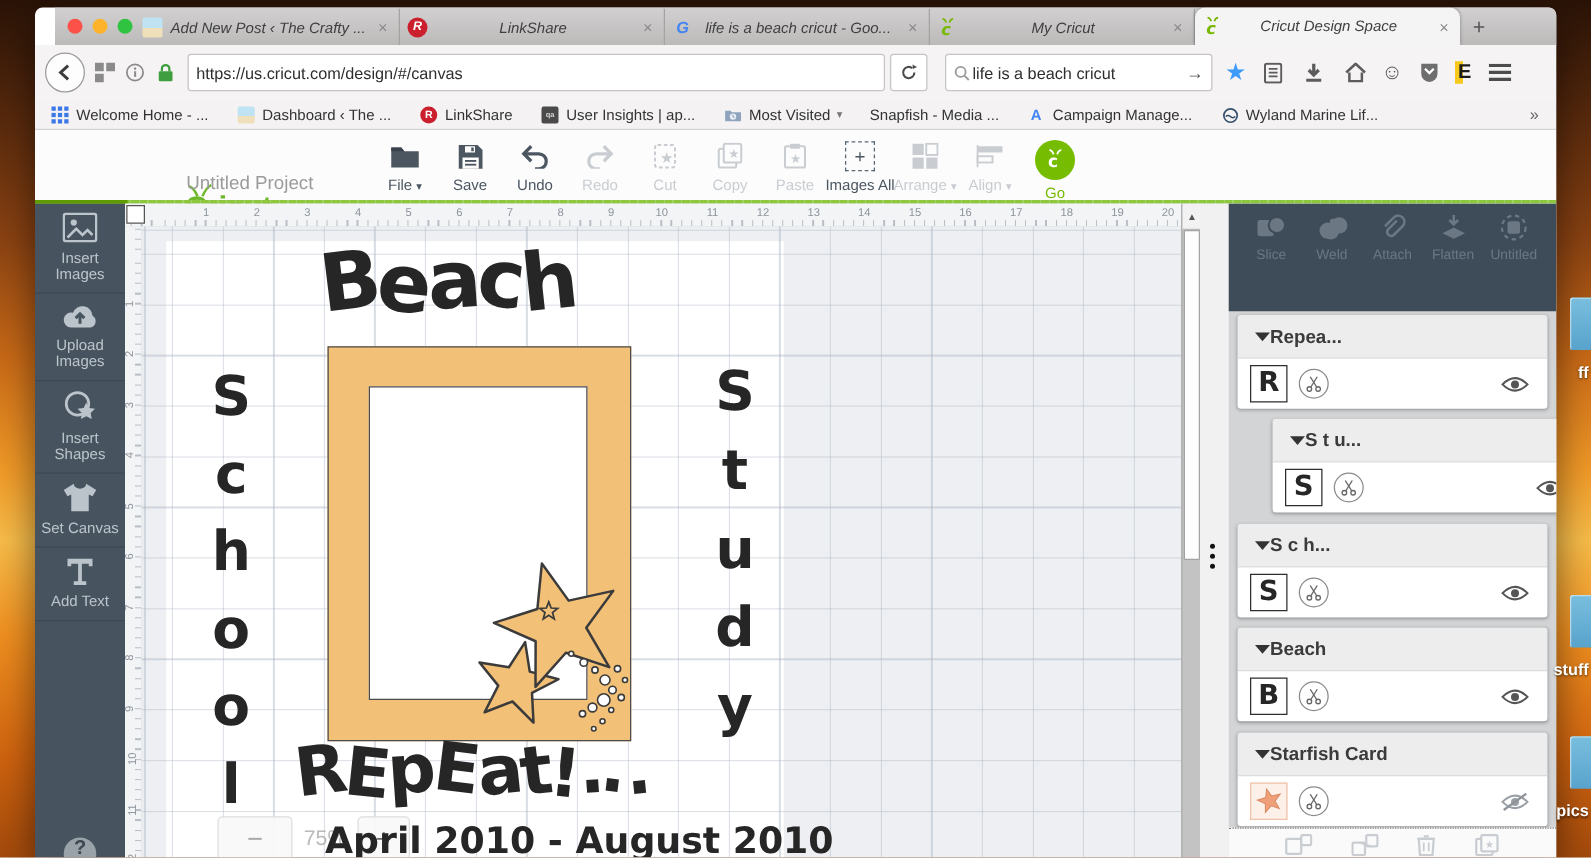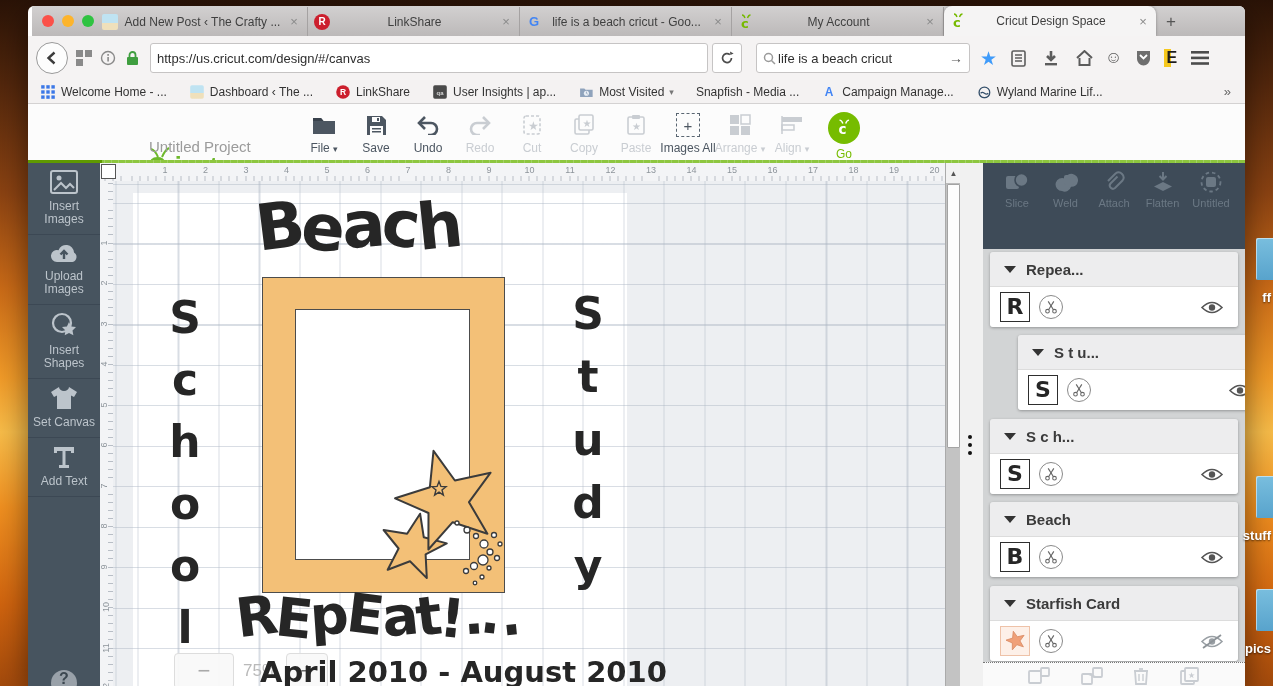--- a/index.html
+++ b/index.html
@@ -5,22 +5,22 @@
   html,body{margin:0;padding:0;}
   body{
     width:1273px;height:686px;overflow:hidden;position:relative;
     font-family:"Liberation Sans","DejaVu Sans",sans-serif;
     background:
       linear-gradient(180deg,#2a1307 0%,#51260c 12%,#8a4212 28%,#c96a17 42%,#f09a28 55%,#f7bc49 63%,#ef8f20 74%,#d0640f 88%,#a34a0c 100%);
   }
   .window{position:absolute;left:28px;top:6px;width:1217px;height:680px;background:#fff;
     border-radius:6px 6px 0 0;box-shadow:0 8px 30px rgba(0,0,0,.5);overflow:hidden;}
   
-  .tabbar{position:absolute;left:4px;top:0;width:100%;height:30px;
-    background:linear-gradient(#d2d0d0,#bcb9b9);border-bottom:1px solid #9e9b9b;display:flex;align-items:flex-end;}
+  .tabbar{position:absolute;left:16px;top:0;width:100%;height:30px;
+    background:linear-gradient(#d2d0d0,#bcb9b9);border-bottom:1px solid #9e9b9b;display:flex;align-items:flex-end;font-style:italic;}
   .lights{position:absolute;left:10px;top:9px;display:flex;gap:8px;}
   .light{width:12px;height:12px;border-radius:50%;}
   .light.r{background:#fb5149;} .light.y{background:#fdb42c;} .light.g{background:#2fc341;}
   .tabs{position:absolute;left:64px;top:0;height:30px;display:flex;align-items:flex-end;}
   .tab{width:212px;height:29px;display:flex;align-items:center;padding:0 6px;box-sizing:border-box;
     font-size:12px;color:#3f3f3f;border-right:1px solid #a5a2a2;}
   .tab .ttl{flex:1;text-align:center;white-space:nowrap;overflow:hidden;text-overflow:ellipsis;padding:0 4px;}
   .tab.active{background:#f5f4f4;border-radius:8px 8px 0 0;border-right:none;height:30px;
     box-shadow:0 0 3px rgba(0,0,0,.35);}
   .tclose{color:#8a8a8a;font-size:13px;width:14px;text-align:center;cursor:default;}
@@ -140,21 +140,21 @@
   .dots i{width:4px;height:4px;border-radius:50%;background:#111;}
   
   .panel{position:absolute;right:0;top:0;width:262px;height:100%;background:#d2d4d5;}
   .phead{position:absolute;left:0;top:0;width:100%;height:86px;background:#3e4b58;}
   .ptabs{display:flex;justify-content:space-between;padding:9px 16px 0;}
   .ptab{color:#dfe3e6;font-size:13px;font-weight:bold;padding-bottom:5px;}
   .ptab.active{color:#fff;border-bottom:3px solid #fff;}
   .ptools{display:flex;justify-content:space-between;padding:8px 10px 0;}
   .ptool{display:flex;flex-direction:column;align-items:center;gap:2px;color:#6b7884;font-size:11px;width:48px;}
   .lyrcard{position:absolute;left:7px;width:248px;border-radius:3px;overflow:hidden;box-shadow:0 1px 3px rgba(0,0,0,.3);}
-  .lyr-head{height:34px;background:#ededee;display:flex;align-items:center;padding-left:14px;gap:10px;
+  .lyr-head{height:34px;background:#ededee;display:flex;align-items:center;padding-left:14px;
     font-size:15px;font-weight:bold;color:#3b3b3b;border-bottom:1px solid #dcdcdc;}
   .tri{width:0;height:0;border-left:6px solid transparent;border-right:6px solid transparent;border-top:7px solid #333;}
   .lyr-row{height:40px;background:#fff;display:flex;align-items:center;padding:0 14px 0 10px;gap:9px;}
   .thumb{width:30px;height:30px;border:1px solid #2e2e2e;background:#fff;display:flex;align-items:center;justify-content:center;
     font-size:22px;line-height:1;box-sizing:border-box;}
   .thumb.star{border:1px solid #eec2a8;background:#fdf0e8;}
   .scircle{width:24px;height:24px;border:1.5px solid #8a8a8a;border-radius:50%;display:flex;align-items:center;justify-content:center;box-sizing:border-box;}
   .spacer{flex:1;}
   .pbottom{position:absolute;left:0;bottom:0;width:100%;height:24px;background:#fafafa;border-top:1px dotted #777;
     display:flex;align-items:flex-start;justify-content:space-around;padding:4px 30px 0;box-sizing:border-box;}
@@ -189,21 +189,21 @@
           <span class="ttl">life is a beach cricut - Goo...</span>
           <span class="tclose">×</span>
         </div>
         <div class="tab">
           <span class="fav">
             <svg width="16" height="16" viewBox="0 0 16 16">
               <text x="3" y="14" font-size="13" font-weight="bold" fill="#76b900" font-family="DejaVu Sans">c</text>
               <path d="M7 4 Q6 1 4 1 M9.5 4 Q10.5 1 12.5 1" stroke="#76b900" fill="none" stroke-width="1.4"></path>
             </svg>
           </span>
-          <span class="ttl">My Account</span>
+          <span class="ttl">My Cricut</span>
           <span class="tclose">×</span>
         </div>
         <div class="tab active">
           <span class="fav">
             <svg width="16" height="16" viewBox="0 0 16 16">
               <text x="3" y="14" font-size="13" font-weight="bold" fill="#76b900" font-family="DejaVu Sans">c</text>
               <path d="M7 4 Q6 1 4 1 M9.5 4 Q10.5 1 12.5 1" stroke="#76b900" fill="none" stroke-width="1.4"></path>
             </svg>
           </span>
           <span class="ttl">Cricut Design Space</span>

